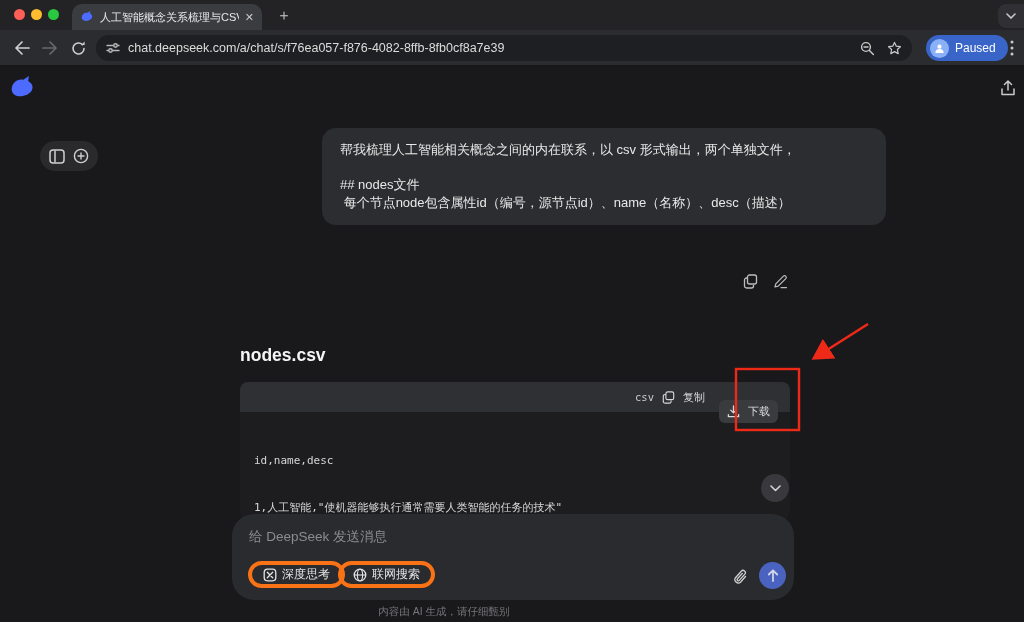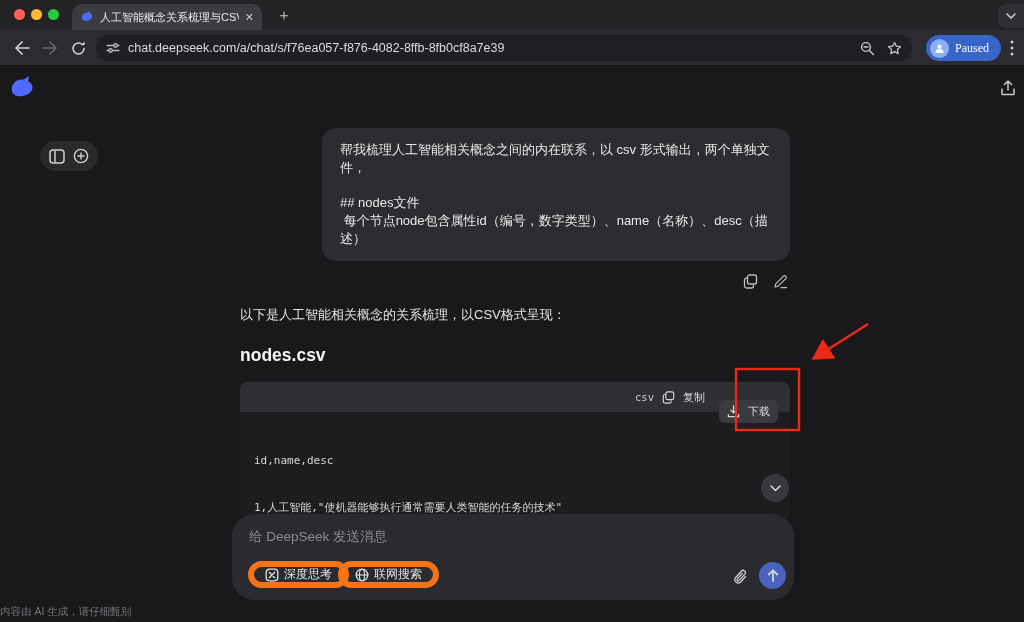--- a/index.html
+++ b/index.html
@@ -23,56 +23,56 @@
   .tabsearch { position:absolute; right:0; top:4px; width:26px; height:24px; background:#303034; border-radius:8px 0 0 8px; display:flex; align-items:center; justify-content:center; }
   .navbar { position:absolute; left:0; top:30px; width:1024px; height:36px; background:#2b2c2f; border-bottom:1px solid #161617; }
   .nav-ico { position:absolute; top:38px; width:20px; height:20px; display:flex; align-items:center; justify-content:center; }
   .omnibox {
     position:absolute; left:96px; top:35px; width:816px; height:26px; border-radius:13px;
     background:#1e1f22; display:flex; align-items:center; padding:0 10px; gap:8px;
   }
   .url-text { font-size:12.5px; color:#dcdcdc; white-space:nowrap; overflow:hidden; flex:1; }
   .paused-pill {
     position:absolute; left:926px; top:35px; height:26px; border-radius:13px;
-    background:#3965c8; display:flex; align-items:center; padding:0 12px 0 4px; gap:6px;font-family:Liberation Serif, serif;
+    background:#3965c8; display:flex; align-items:center; padding:0 12px 0 4px; gap:6px;
   }
   .paused-label { color:#fff; font-size:12px; }
   .avatar { width:19px; height:19px; border-radius:50%; background:#8ab0f8; display:flex; align-items:center; justify-content:center; }
   
   .app-header { position:absolute; left:0; top:66px; width:1024px; height:48px; }
   .hdr-pill { position:absolute; left:40px; top:75px; width:58px; height:30px; border-radius:15px; background:#2a2a2d; display:flex; align-items:center; justify-content:space-evenly; }
   .page-title { position:absolute; left:0; top:82px; width:1024px; text-align:center; font-size:12.5px; font-weight:500; color:#eaeaea; }
   
   .column { position:absolute; left:237px; top:0; width:553px; height:622px; }
   .bubble {
-    position:absolute; left:85px; top:128px; width:468px; background:#2c2d30;
+    position:absolute; left:85px; top:128px; width:564px; background:#2c2d30;
     border-radius:14px; padding:13px 18px; font-size:13px; line-height:18px; color:#e9e9e9;
   }
   .bubble p { white-space:pre-wrap; }
   .bubble p + p { margin-top:17px; }
   .msg-actions { position:absolute; top:274px; right:2px; display:flex; gap:15px; }
   .intro { position:absolute; left:3px; top:306px; font-size:13px; color:#e3e3e3; }
   .file-heading { position:absolute; left:3px; top:345px; font-size:17.5px; font-weight:bold; color:#f5f5f5; }
   .codeblock { position:absolute; left:3px; top:382px; width:550px; height:138px; border-radius:8px; overflow:hidden; background:#1d1d20; }
   .code-hdr { height:30px; background:#2f3033; display:flex; align-items:center; padding:0 12px;text-align:right; }
   .code-lang { font-family:"DejaVu Sans Mono",monospace; font-size:10.5px; color:#c8c8c8; flex:1; }
   .code-btn { display:flex; align-items:center; gap:8px; font-size:11px; color:#d8d8d8; padding:4px 8px; border-radius:6px; }
   .code-btn.hovered { background:#3a3b3f;margin-top:28px; }
   .code-body { padding:9px 14px; font-family:"DejaVu Sans Mono",monospace; font-size:11px; line-height:15.8px; color:#d6d6d6; white-space:pre; }
   .scroll-down { position:absolute; left:761px; top:474px; width:28px; height:28px; border-radius:50%; background:#39393d; display:flex; align-items:center; justify-content:center; z-index:6; }
   
   .composer {
     position:absolute; left:232px; top:514px; width:562px; height:86px; border-radius:22px;
     background:#2a2b2f; z-index:5;padding-left:32px;
   }
   .composer-placeholder { position:absolute; left:17px; top:14px; font-size:13.5px; color:#8b8b90; }
-  .chip { position:absolute; bottom:12px; height:27px; border-radius:14px; border:6px solid #f97316; display:flex; align-items:center; gap:5px; padding:0 11px; font-size:12px; color:#e3e3e3; }
+  .chip { position:absolute; bottom:12px; height:27px; border-radius:14px; border:4px solid #f97316; display:flex; align-items:center; gap:5px; padding:0 11px; font-size:12px; color:#e3e3e3; }
   .send-btn { position:absolute; right:8px; bottom:11px; width:27px; height:27px; border-radius:50%; background:#4b63c0; display:flex; align-items:center; justify-content:center; }
   .clip { position:absolute; right:46px; bottom:14px; }
-  .disclaimer { position:absolute; left:0; top:605px; width:888px; font-size:10.5px; color:#76767a; }
+  .disclaimer { position:absolute; left:0; top:605px; width:888px; text-align:center; font-size:10.5px; color:#76767a; }
   .annot { position:absolute; left:0; top:0; z-index:10; pointer-events:none; }
   svg { display:block; }
 </style>
 </head>
 <body>
 
 <div id="screen">
 
   <div class="tabstrip">
     <div class="traffic" style="left:14px;background:#ff5f57"></div>
@@ -182,39 +182,38 @@
           <path d="M2 9v5.5h12V9" stroke="#c9c9c9" stroke-width="1.5" fill="none" stroke-linecap="round" stroke-linejoin="round"></path>
         </svg>
     </div>
   </div>
 
   <div class="column">
 
     <div class="bubble">
       <p>帮我梳理人工智能相关概念之间的内在联系，以 csv 形式输出，两个单独文件，</p>
       <p>## nodes文件
- 每个节点node包含属性id（编号，数字类型）、name（名称）、desc（描述）</p>
+ 每个节点node包含属性id（编号，源节点id）、name（名称）、desc（描述）</p>
     </div>
 
     <div class="msg-actions">
       <span>
         <svg width="15" height="15" viewBox="0 0 15 15">
             <rect x="4.5" y="1" width="9" height="9" rx="2" stroke="#bdbdbd" stroke-width="1.3" fill="none"></rect>
             <path d="M10.5 11v1a2 2 0 0 1-2 2h-5a2 2 0 0 1-2-2V6a2 2 0 0 1 2-2h1" stroke="#bdbdbd" stroke-width="1.3" fill="none"></path>
           </svg>
       </span>
       <span>
         <svg width="15" height="15" viewBox="0 0 15 15">
             <path d="M2 13L2.8 9.8 10.4 2.2a1.6 1.6 0 0 1 2.3 0l.1.1a1.6 1.6 0 0 1 0 2.3L5.2 12.2 2 13Z" stroke="#bdbdbd" stroke-width="1.2" fill="none" stroke-linejoin="round"></path>
             <line x1="8" y1="13.6" x2="13.5" y2="13.6" stroke="#bdbdbd" stroke-width="1.2" stroke-linecap="round"></line>
           </svg>
       </span>
     </div>
 
-    <div class="intro">以下是人工智能相关概念的关系梳理，以CSV格式呈现：</div>
     <div class="file-heading">nodes.csv</div>
 
     <div class="codeblock">
       <div class="code-hdr">
         <span class="code-lang">csv</span>
         <span class="code-btn">
           <svg width="13" height="13" viewBox="0 0 15 15">
               <rect x="4.5" y="1" width="9" height="9" rx="2" stroke="#d8d8d8" stroke-width="1.3" fill="none"></rect>
               <path d="M10.5 11v1a2 2 0 0 1-2 2h-5a2 2 0 0 1-2-2V6a2 2 0 0 1 2-2h1" stroke="#d8d8d8" stroke-width="1.3" fill="none"></path>
             </svg>

